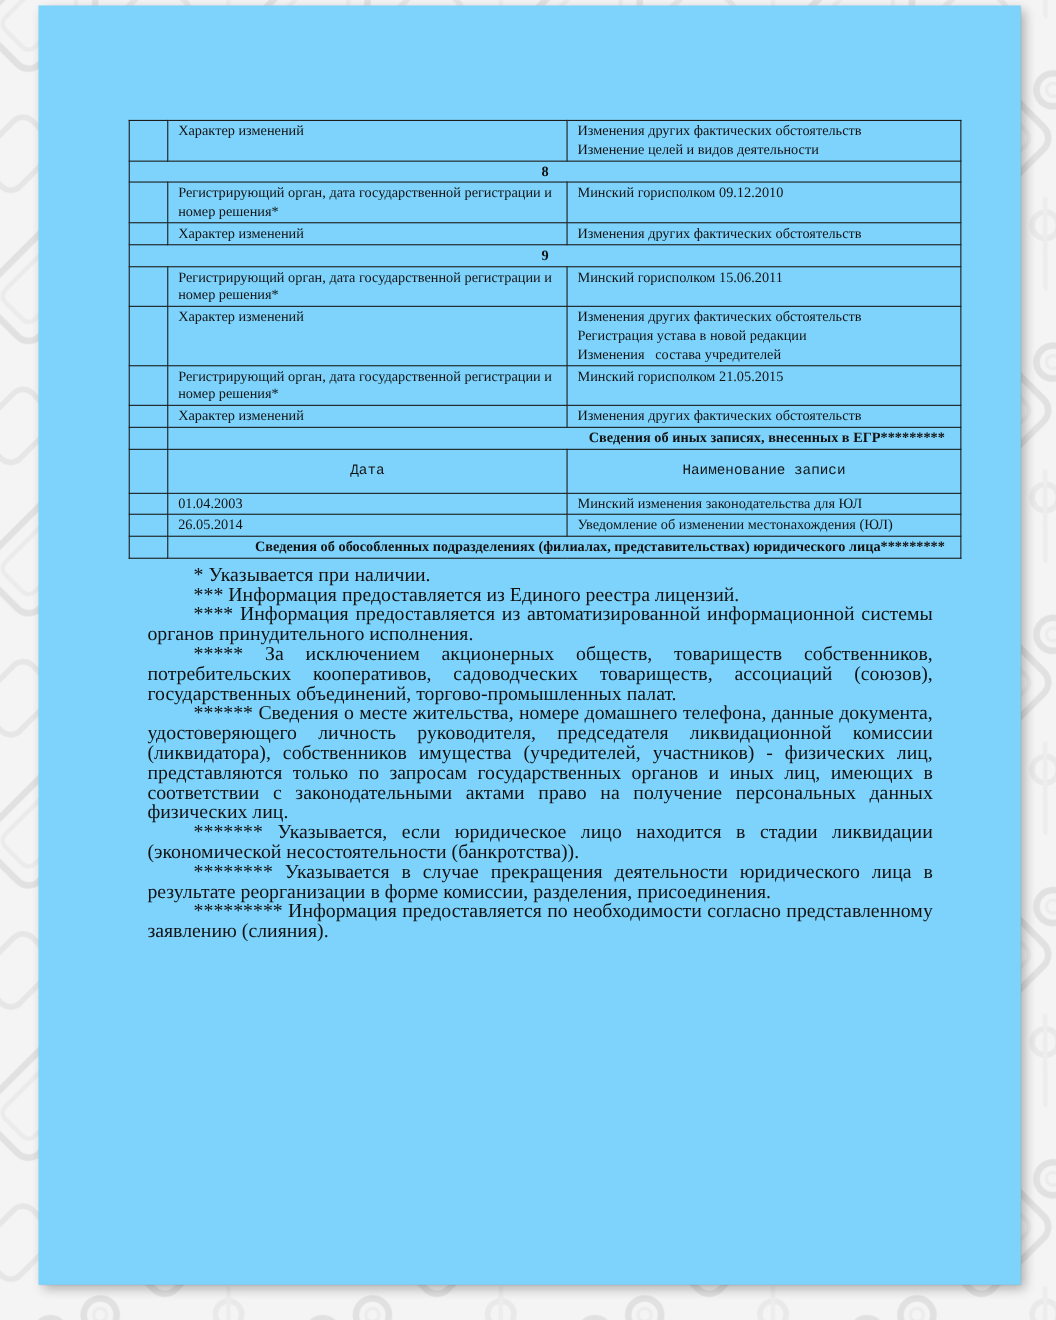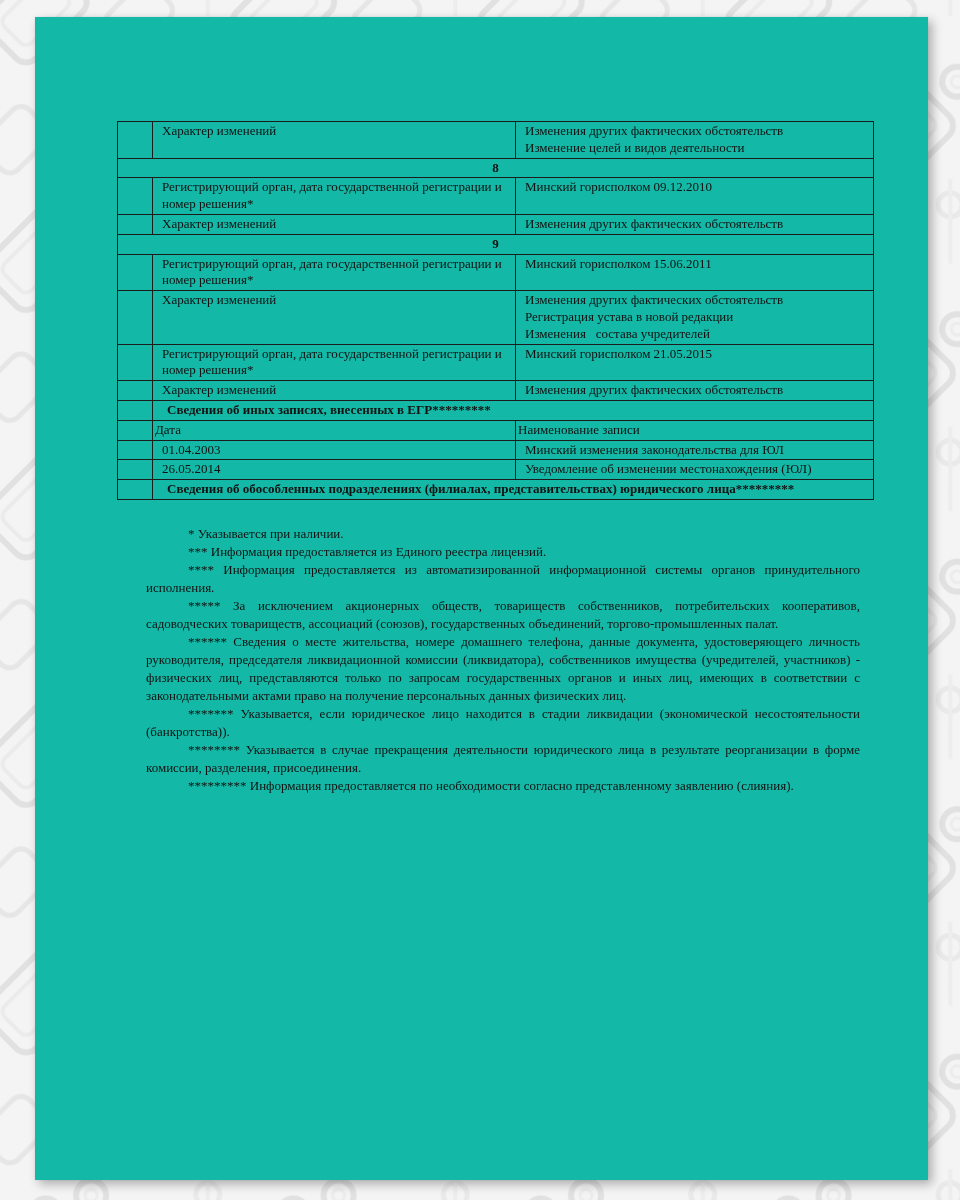--- a/index.html
+++ b/index.html
@@ -5,54 +5,53 @@
   html, body { margin: 0; padding: 0; }
   body {
     width: 960px; height: 1200px;
     position: relative;
     overflow: hidden;
     font-family: "Liberation Serif", serif;
     background: #f2f2f2;
   }
   .bg-svg { position: absolute; left: 0; top: 0; z-index: 0; }
   .page {
-    position: absolute; left: 35px; top: 17px;
+    position: absolute; left: 35px; top: 5px;
     width: 893px; height: 1163px;
-    background: #14b8a6;
+    background: #7dd3fc;
     box-shadow: 4px 4px 10px rgba(0,0,0,0.30), 0 0 1px rgba(0,0,0,0.15);
     z-index: 1;
   }
   .doc-table {
     position: absolute; left: 82px; top: 104px;
     width: 756px;
     border-collapse: collapse;
     table-layout: fixed;
     color: #121212;
   }
   .doc-table td {
     border: 1px solid #1c1c1c;
     font-size: 13px;
     line-height: 16.8px;
     vertical-align: top;
     padding: 1px 4px 1px 9px;
     overflow: hidden;
   }
   .doc-table td.c0 { padding: 0; }
   .doc-table td.rownum { font-weight: bold; text-align: center; padding: 1px 2px; }
-  .doc-table td.section-title { font-weight: bold; text-align: left; padding: 1px 14px; }
-  .doc-table td.center { text-align: left; padding: 1px 2px; }
+  .doc-table td.section-title { font-weight: bold; text-align: right; padding: 1px 14px; }
+  .doc-table td.center { text-align: center; padding: 11px 2px; font-family: Liberation Mono, monospace; }
   .doc-table td.multiline { white-space: pre-wrap; margin-top: 42px; }
   .footnotes {
     position: absolute; left: 99px; top: 508px;
     width: 714px;
-    font-size: 13px;
+    font-size: 18px;
     line-height: 18px;
     text-align: justify;
     color: #121212;
-    margin-left: 12px;
   }
   .footnotes p { margin: 0; text-indent: 42px; }
 </style>
 </head>
 <body>
 
 <svg class="bg-svg" width="960" height="1200" xmlns="http://www.w3.org/2000/svg">
   <defs>
     <pattern id="bgpat" width="175" height="175" patternUnits="userSpaceOnUse" patternTransform="rotate(-45 480 600)">
       <rect width="175" height="175" fill="#f4f4f4"></rect>

